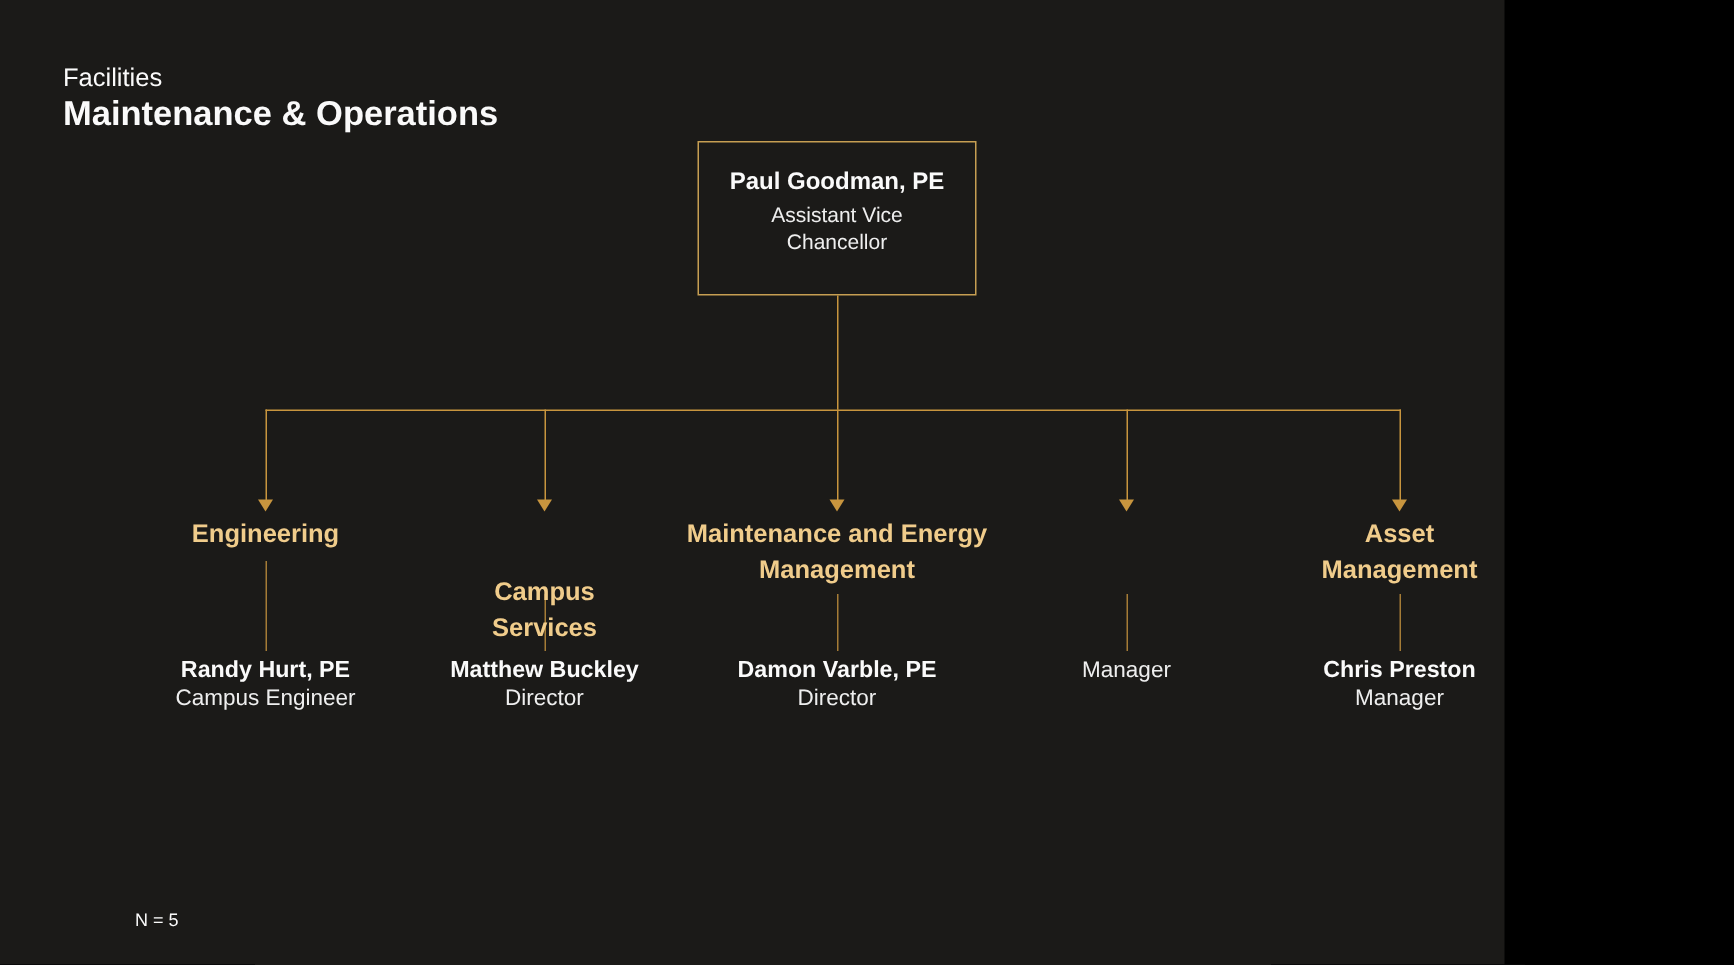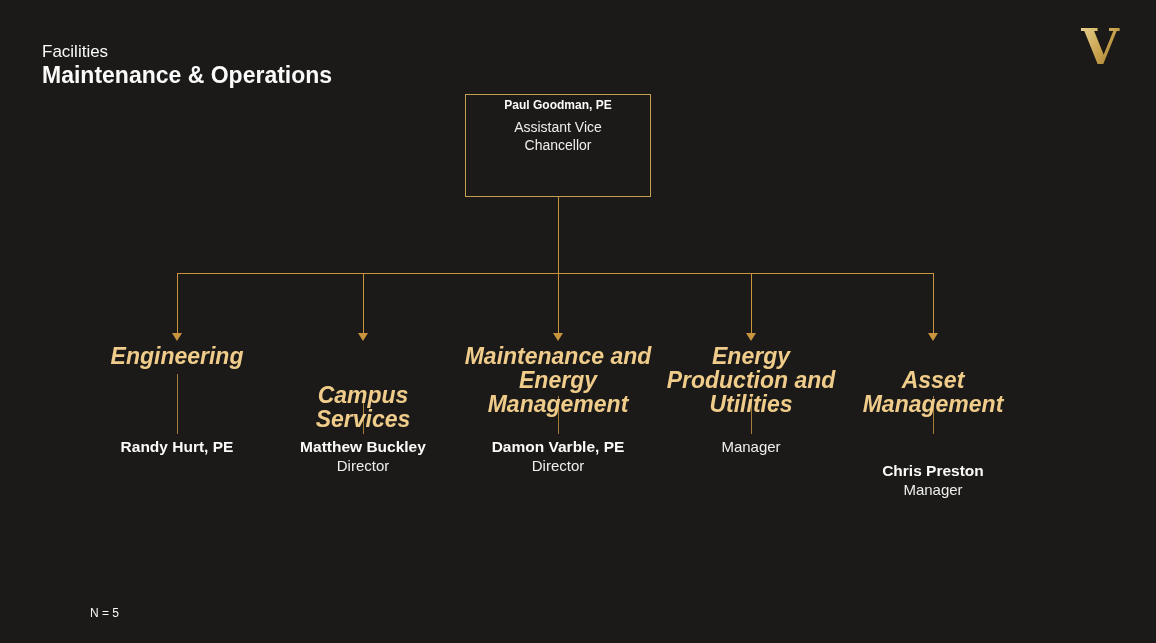--- a/index.html
+++ b/index.html
@@ -10,21 +10,21 @@
     --text-secondary: #eeeeee;
     --box-border: #c69e52;
     --logo-light: #ecd79b;
     --logo-mid: #c7a04a;
     --logo-dark: #8a682a;
   }
   * { margin: 0; padding: 0; box-sizing: border-box; }
   html, body { background: #000; }
   #canvas {
     position: relative;
-    width: 1156px;
+    width: 1003px;
     height: 643px;
     background: var(--background);
     font-family: "Liberation Sans", sans-serif;
     overflow: hidden;
   }
 
   
   .title-block { position: absolute; left: 42px; top: 41px; color: var(--text-primary); }
   .title-line1 { font-size: 17px; line-height: 21px; font-weight: 400; }
   .title-line2 { font-size: 23px; line-height: 26px; font-weight: 700; }
@@ -32,42 +32,41 @@
   
   .logo { position: absolute; left: 1074px; top: 22px; width: 52px; height: 52px; }
 
   
   .root-box {
     position: absolute; left: 465px; top: 94px;
     width: 186px; height: 103px;
     border: 1px solid var(--box-border);
     text-align: center;
   }
-  .root-name { font-size: 12px; line-height: 21px; font-weight: 700; color: var(--text-primary); }
+  .root-name { margin-top: 16px; font-size: 16px; line-height: 21px; font-weight: 700; color: var(--text-primary); }
   .root-title { margin: 2px auto 0; max-width: 120px; font-size: 14px; line-height: 18px; color: var(--text-secondary); }
 
   
   .line { position: absolute; background: var(--connector); }
   .line.thin { opacity: 0.8; }
   .arrow-down {
     position: absolute; width: 0; height: 0;
     border-left: 5px solid transparent;
     border-right: 5px solid transparent;
     border-top: 8px solid var(--connector);
   }
 
   
   .col { position: absolute; top: 344px; width: 220px; height: 140px; text-align: center; }
   .dept-heading {
     margin: 0 auto;
     color: var(--heading-gold);
     font-weight: 700;
-    font-size: 23px;
+    font-size: 17px;
     line-height: 24px;
-    font-style: italic;
   }
   .person { position: absolute; top: 93px; left: 0; right: 0; }
   .person-name { font-size: 15.5px; line-height: 19px; font-weight: 700; color: var(--text-primary); }
   .person-title { font-size: 15px; line-height: 20px; color: var(--text-secondary); }
 
   
   .footer-note { position: absolute; left: 42px; top: 606px; font-size: 12px; color: var(--text-primary); margin-left: 48px; }
 </style>
 </head>
 <body>
@@ -115,47 +114,47 @@
   <div class="line thin" style="left:177px; top:374px; width:1px; height:60px;"></div>
   <div class="line thin" style="left:363px; top:396px; width:1px; height:38px;"></div>
   <div class="line thin" style="left:558px; top:396px; width:1px; height:38px;"></div>
   <div class="line thin" style="left:751px; top:396px; width:1px; height:38px;"></div>
   <div class="line thin" style="left:933px; top:396px; width:1px; height:38px;"></div>
 
   <div class="col" style="left:67px;">
     <div class="dept-heading" style="max-width:200px;">Engineering</div>
     <div class="person">
       <div class="person-name">Randy Hurt, PE</div>
+      <div class="person-title">Campus Engineer</div>
     </div>
   </div>
 
   <div class="col" style="left:253px;">
     <div class="dept-heading" style="max-width:110px;margin-top:39px;">Campus Services</div>
     <div class="person">
       <div class="person-name">Matthew Buckley</div>
       <div class="person-title">Director</div>
     </div>
   </div>
 
   <div class="col" style="left:448px;">
     <div class="dept-heading" style="max-width:210px;">Maintenance and Energy Management</div>
     <div class="person">
       <div class="person-name">Damon Varble, PE</div>
       <div class="person-title">Director</div>
     </div>
   </div>
 
   <div class="col" style="left:641px;">
-    <div class="dept-heading" style="max-width:190px;">Energy Production and Utilities</div>
     <div class="person">
       <div class="person-title">Manager</div>
     </div>
   </div>
 
-  <div class="col" style="left:823px;margin-top:24px;">
+  <div class="col" style="left:823px;">
     <div class="dept-heading" style="max-width:150px;">Asset Management</div>
     <div class="person">
       <div class="person-name">Chris Preston</div>
       <div class="person-title">Manager</div>
     </div>
   </div>
 
   <div class="footer-note">N = 5</div>
 
 </div>

